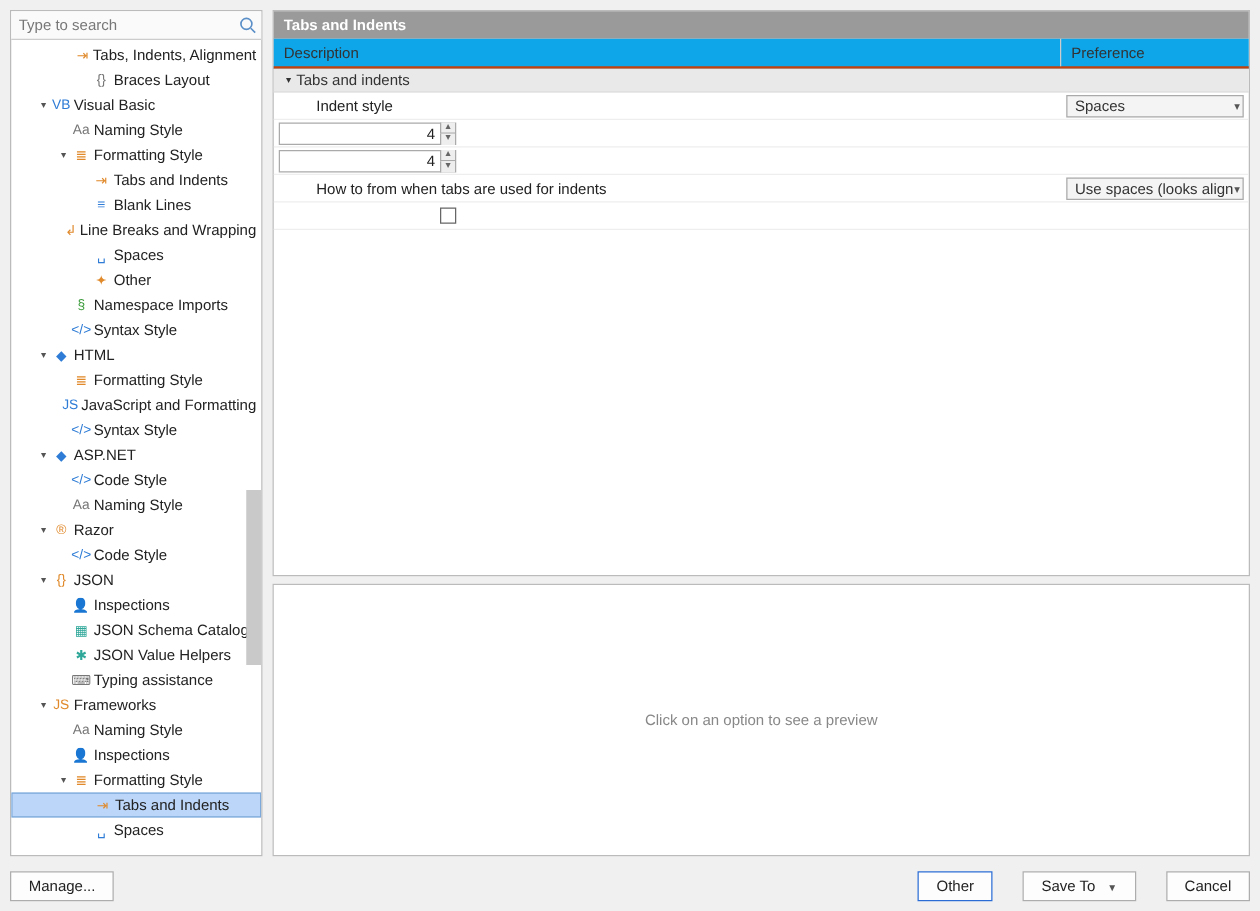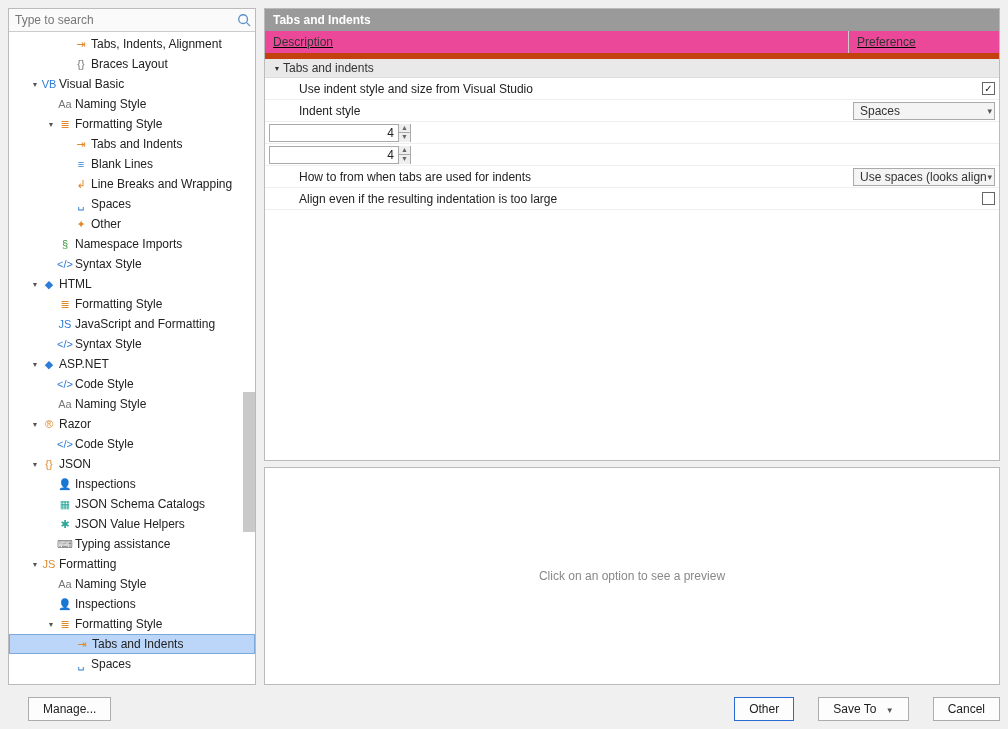--- a/index.html
+++ b/index.html
@@ -2,21 +2,21 @@
 <html><head>
 <meta charset="utf-8">
 <style>
 * { box-sizing: border-box; margin: 0; padding: 0; font-family: "Segoe UI", Tahoma, sans-serif; font-size: 12px; }
 body { background: #f0f0f0; width: 1008px; height: 729px; overflow: hidden; position: relative; }
 
 .container { display: flex; flex-direction: column; height: 100%; padding: 8px; gap: 8px; }
 .main-row { display: flex; flex: 1; gap: 8px; min-height: 0; }
 
 
-.left-col { width: 248px; display: flex; flex-direction: column; background: #fff; border: 1px solid #bbb; }
+.left-col { width: 202px; display: flex; flex-direction: column; background: #fff; border: 1px solid #bbb; }
 .search-row { display: flex; align-items: center; border-bottom: 1px solid #ccc; background: #fafafa; }
 .search-input { flex: 1; border: none; padding: 4px 6px; background: transparent; outline: none; color: #333; }
 .search-input::placeholder { color: #777; }
 .search-icon { width: 22px; display: flex; align-items: center; justify-content: center; color: #5a8fc7; }
 
 .tree-scroll { flex: 1; overflow-y: auto; position: relative; }
 .tree { list-style: none; padding: 2px 0; }
 .tree-item { display: flex; align-items: center; height: 20px; padding-right: 4px; cursor: default; white-space: nowrap; }
 .tree-item.selected { background: #bbd6f8; border: 1px solid #7ca8da; }
 .tw { display:inline-block; width: 12px; text-align:center; color:#555; font-size:10px; }
@@ -26,21 +26,21 @@
 .ti-label { color: #222; }
 .ind { display:inline-block; }
 
 
 .fake-thumb { position:absolute; right:0; top:360px; width:12px; height:140px; background:#c9c9c9; }
 
 
 .right-col { flex:1; display:flex; flex-direction:column; gap:6px; min-width:0; }
 .panel { background:#fff; border:1px solid #bbb; display:flex; flex-direction:column; }
 .title-bar { background:#9a9a9a; color:#fff; font-weight:bold; padding:4px 8px; }
-.grid-head { display:flex; background:#ec4899; border-bottom:6px solid #c2410c;text-decoration:underline; }
+.grid-head { display:flex; background:#0ea5e9; border-bottom:2px solid #c2410c; }
 .grid-head .col { padding:4px 8px; color:#333; }
 .col-desc { flex:1; border-right:1px solid #ccc; }
 .col-pref { width:150px; }
 .section-row { background:#e9e9e9; border-bottom:1px solid #ddd; padding:2px 6px; display:flex; align-items:center; color:#333; }
 .section-row .tw { color:#333; }
 .prop-row { display:flex; align-items:center; border-bottom:1px solid #eee; height:22px; }
 .prop-desc { flex:1; padding-left:34px; color:#222; }
 .prop-pref { width:150px; display:flex; align-items:center; justify-content:flex-end; padding:0 4px; }
 .checkbox { width:13px; height:13px; border:1px solid #666; display:inline-flex; align-items:center; justify-content:center; font-size:10px; color:#222; background:#fff; }
 .checkbox.checked::after { content:"✓"; }
@@ -49,21 +49,21 @@
 .spin { width:142px; height:18px; border:1px solid #aaa; display:flex; align-items:center; background:#fff; }
 .spin .sval { flex:1; text-align:right; padding-right:4px; color:#222; }
 .spin .sbtn { width:12px; display:flex; flex-direction:column; }
 .spin .sbtn span { height:9px; font-size:7px; line-height:7px; text-align:center; color:#666; background:#eee; border-left:1px solid #aaa; }
 .spin .sbtn span:first-child { border-bottom:1px solid #aaa; }
 
 .preview { flex:0.48; display:flex; align-items:center; justify-content:center; color:#888; background:#fff; border:1px solid #bbb; }
 
 
 .btn-row { display:flex; align-items:center; padding-top:4px; }
-.btn { border:1px solid #adadad; background:#fdfdfd; padding:4px 14px; cursor:default; color:#222;margin-left:20px; }
+.btn { border:1px solid #adadad; background:#fdfdfd; padding:4px 14px; cursor:default; color:#222; }
 .btn.primary { border:1.5px solid #2b6cd4; }
 .btn .chev { font-size:8px; margin-left:6px; color:#555; }
 .spacer { flex:1; }
 .btn + .btn { margin-left:24px; }
 
 
 .ic-blue { color:#2e7cd6; }
 .ic-orange { color:#e08a2c; }
 .ic-teal { color:#2fa89a; }
 .ic-gray { color:#777; }
@@ -240,21 +240,21 @@
             <li class="tree-item">
               <span class="ind" style="width: 36px;"></span>
               <span class="tw"></span>
               <span class="ti-icon ic-gray">⌨</span>
               <span class="ti-label">Typing assistance</span>
             </li>
             <li class="tree-item">
               <span class="ind" style="width: 20px;"></span>
               <span class="tw tri open"></span>
               <span class="ti-icon ic-orange">JS</span>
-              <span class="ti-label">Formatting</span>
+              <span class="ti-label">Frameworks</span>
             </li>
             <li class="tree-item">
               <span class="ind" style="width: 36px;"></span>
               <span class="tw"></span>
               <span class="ti-icon ic-gray">Aa</span>
               <span class="ti-label">Naming Style</span>
             </li>
             <li class="tree-item">
               <span class="ind" style="width: 36px;"></span>
               <span class="tw"></span>
@@ -290,26 +290,20 @@
         <div class="grid-head">
           <div class="col col-desc">Description</div>
           <div class="col col-pref">Preference</div>
         </div>
         <div class="section-row">
           <span class="tw tri open"></span>
           <span>Tabs and indents</span>
         </div>
 
         <div class="prop-row">
-          <div class="prop-desc">Use indent style and size from Visual Studio</div>
-          <div class="prop-pref">
-              <span class="checkbox checked"></span>
-            </div>
-        </div>
-        <div class="prop-row">
           <div class="prop-desc">Indent style</div>
           <div class="prop-pref">
             <div class="combo">
               <span>Spaces</span>
               <span class="chev">▾</span>
             </div>
           </div>
         </div>
         <div class="prop-row">
           <div class="prop-pref">
@@ -336,21 +330,20 @@
         <div class="prop-row">
           <div class="prop-desc">How to from when tabs are used for indents</div>
           <div class="prop-pref">
             <div class="combo">
               <span style="overflow:hidden; white-space:nowrap;">Use spaces (looks aligned</span>
               <span class="chev">▾</span>
             </div>
           </div>
         </div>
         <div class="prop-row">
-          <div class="prop-desc">Align even if the resulting indentation is too large</div>
           <div class="prop-pref">
               <span class="checkbox"></span>
             </div>
         </div>
         <div style="flex:1"></div>
       </div>
 
       <div class="preview">
         <span>Click on an option to see a preview</span>
       </div>

